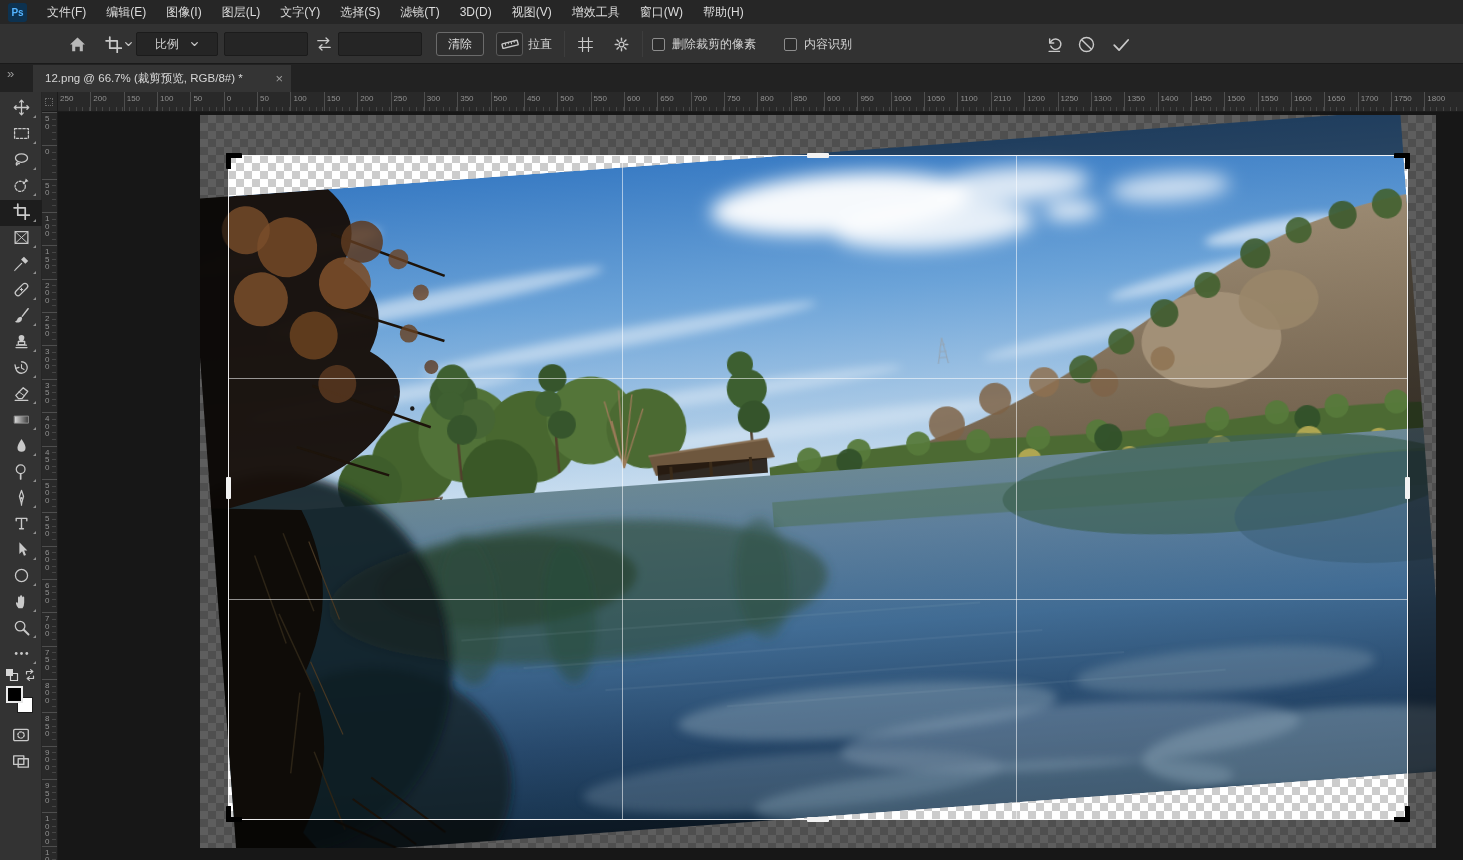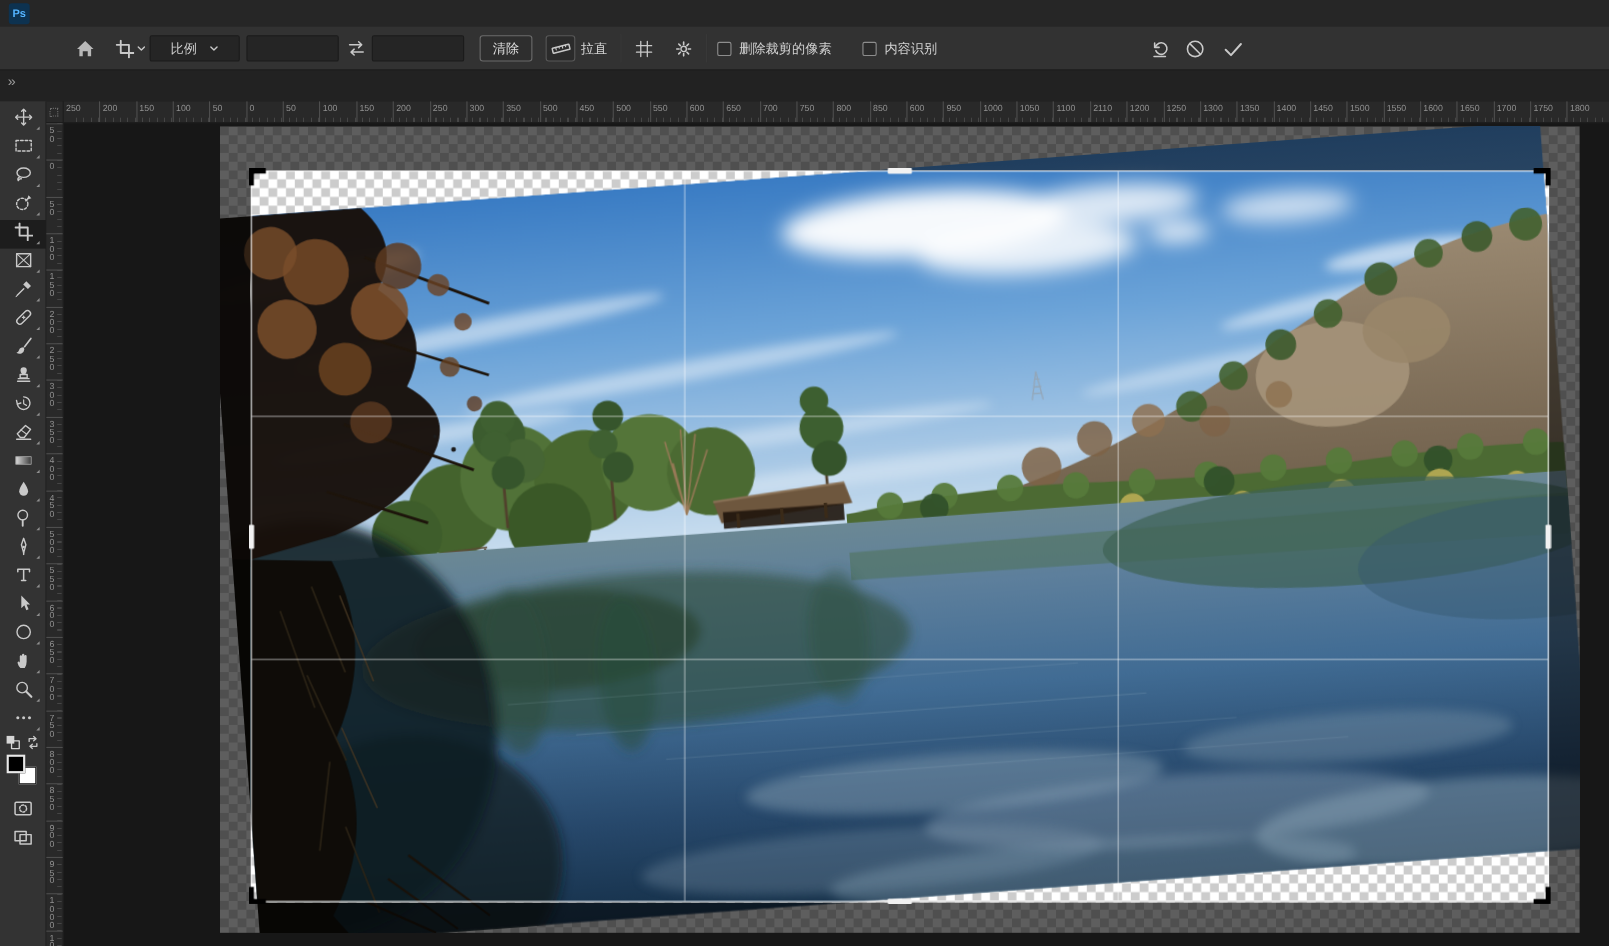--- a/index.html
+++ b/index.html
@@ -97,20 +97,34 @@
   .h-t { left:calc(50% - 11px); top:-3px; width:22px; height:5px; background:#f2f2f2; }
   .h-b { left:calc(50% - 11px); bottom:-3px; width:22px; height:5px; background:#f2f2f2; }
   .h-l { left:-3px; top:calc(50% - 11px); width:5px; height:22px; background:#f2f2f2; }
   .h-r { right:-3px; top:calc(50% - 11px); width:5px; height:22px; background:#f2f2f2; }
 </style>
 </head>
 <body>
 
 <div class="abs menubar">
   <div class="ps-logo">Ps</div>
+  <div id="menuItems" style="display:flex;">
+      <span class="menu-item">文件(F)</span>
+      <span class="menu-item">编辑(E)</span>
+      <span class="menu-item">图像(I)</span>
+      <span class="menu-item">图层(L)</span>
+      <span class="menu-item">文字(Y)</span>
+      <span class="menu-item">选择(S)</span>
+      <span class="menu-item">滤镜(T)</span>
+      <span class="menu-item">3D(D)</span>
+      <span class="menu-item">视图(V)</span>
+      <span class="menu-item">增效工具</span>
+      <span class="menu-item">窗口(W)</span>
+      <span class="menu-item">帮助(H)</span>
+    </div>
 </div>
 
 <div class="abs optionsbar">
   <div class="obtn" style="left:66px;top:10px;width:22px;height:20px;">
       <span class="icon" id="ic-home">
         <svg width="19" height="19" viewBox="0 0 16 16" fill="none" stroke="#c9c9c9" stroke-width="1.2" stroke-linecap="round" stroke-linejoin="round">
           <path d="M8 2L14.3 8h-1.8v5.6H9.9V9.8H6.1v3.8H3.5V8H1.7z" fill="#b8b8b8" stroke="none"></path>
         </svg>
       </span>
     </div>
@@ -201,20 +215,24 @@
       <span class="icon" id="ic-commit">
         <svg width="20" height="19" viewBox="0 0 16 16" fill="none" stroke="#c9c9c9" stroke-width="1.2" stroke-linecap="round" stroke-linejoin="round">
           <path d="M2.3 8.6l4.1 4.1L14 4.2" stroke-width="1.5"></path>
         </svg>
       </span>
     </div>
 </div>
 
 <div class="abs tabstrip">
   <div class="chevrons">»</div>
+  <div class="tab">
+    <span class="title">12.png @ 66.7% (裁剪预览, RGB/8#) *</span>
+    <span class="close">×</span>
+  </div>
 </div>
 
 <div class="abs toolbar">
   <div id="toolsCol" style="position:absolute;left:0;top:4px;width:42px;">
       <div class="tool">
         <span class="icon"><svg width="17" height="17" viewBox="0 0 16 16" fill="none" stroke="#c9c9c9" stroke-width="1.2" stroke-linecap="round" stroke-linejoin="round">
             <path d="M8 2v12M2 8h12"></path>
             <path d="M6.3 2.9L8 1.2l1.7 1.7M6.3 13.1L8 14.8l1.7-1.7M2.9 6.3L1.2 8l1.7 1.7M13.1 6.3L14.8 8l-1.7 1.7"></path>
           </svg></span>
         <span class="fly"></span>

